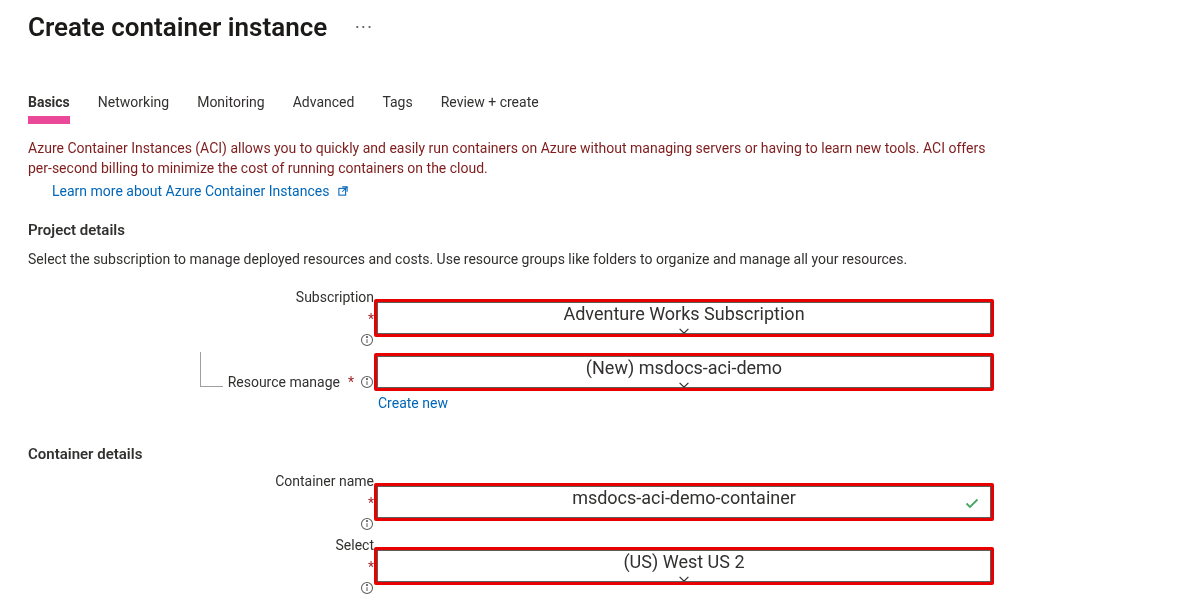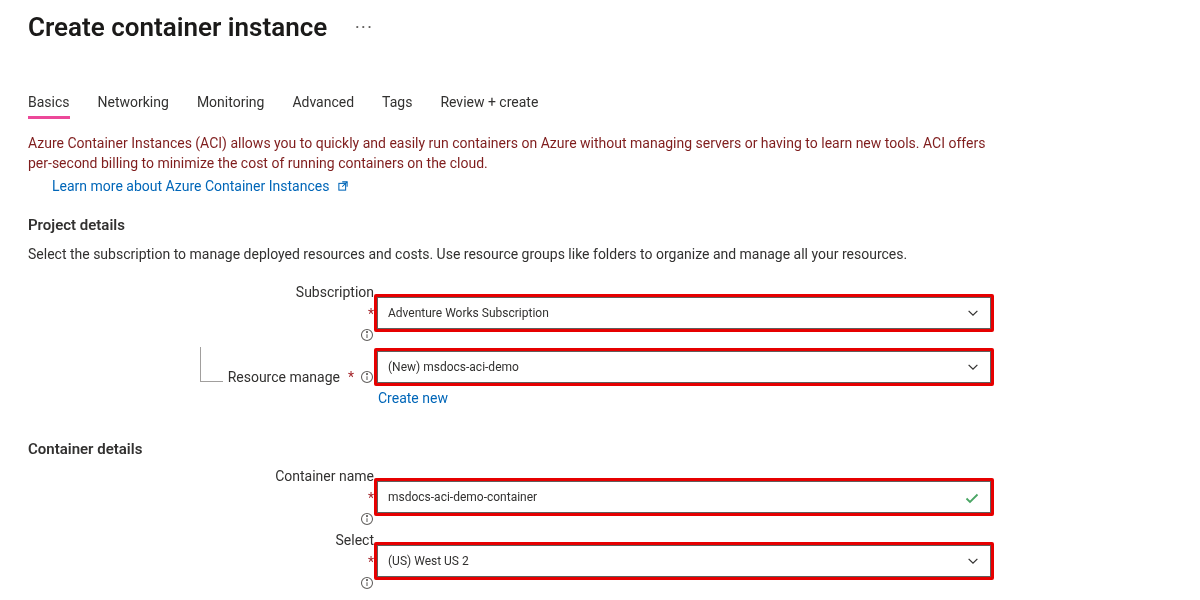--- a/index.html
+++ b/index.html
@@ -33,22 +33,22 @@
     margin-bottom: 14px;
   }
   .tab {
     font-size: 14px;
     color: #323130;
     padding-bottom: 6px;
     cursor: pointer;
     border-bottom: 3px solid transparent;
   }
   .tab.active {
-    font-weight: 400;
-    border-bottom: 3px solid #ec4899;
+    font-weight: 700;
+    border-bottom: 8px solid #ec4899;
   }
   .intro {
     font-size: 14px;
     color: #7f1d1d;
     line-height: 1.45;
     max-width: 960px;
     margin-bottom: 4px;
   }
   .link {
     color: #0066b8;
@@ -122,23 +122,24 @@
   }
   .dropdown, .textfield {
     width: 100%;
     height: 32px;
     border: 1px solid #605e5c;
     background: #ffffff;
     display: flex;
     align-items: center;
     justify-content: space-between;
     padding: 0 10px;
-    font-size: 12px;
+    font-size: 18px;
     color: #323130;
     cursor: pointer;
+    flex-direction: column;
   }
   .textfield {
     cursor: text;
     justify-content: flex-start;
     position: relative;
   }
   .chevron {
     width: 14px; height: 14px;
     color: #323130;
     flex-shrink: 0;

